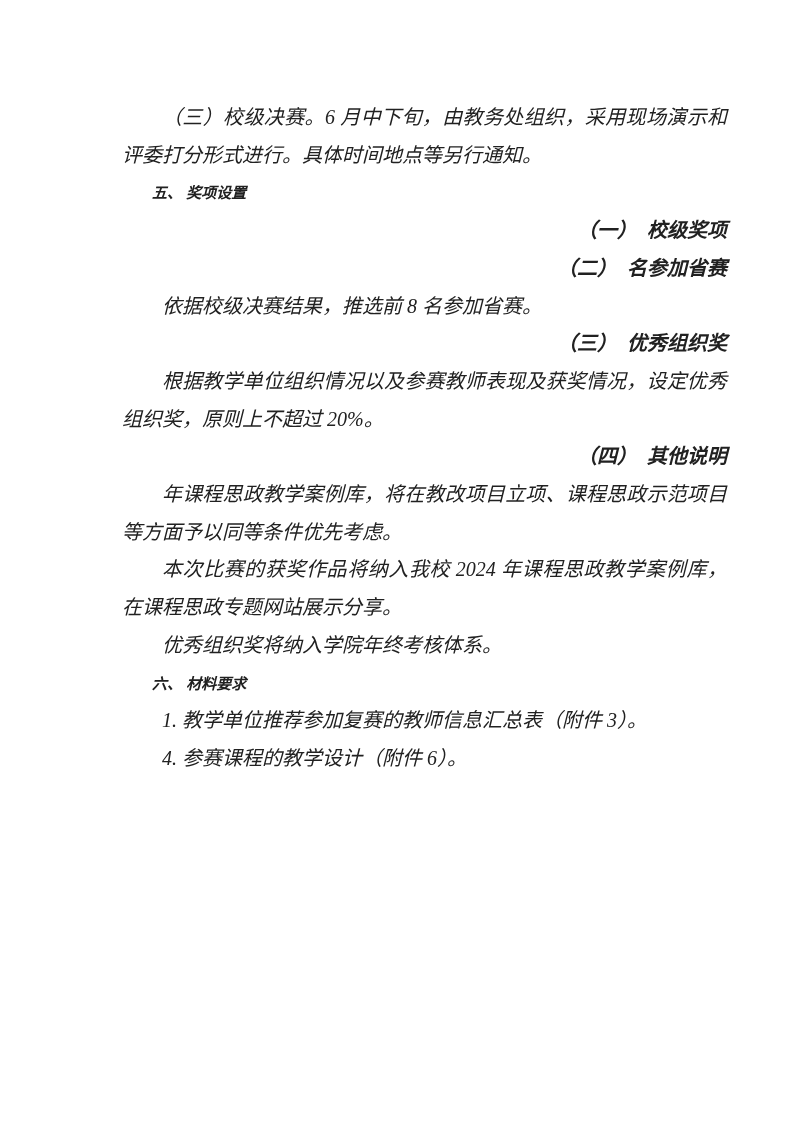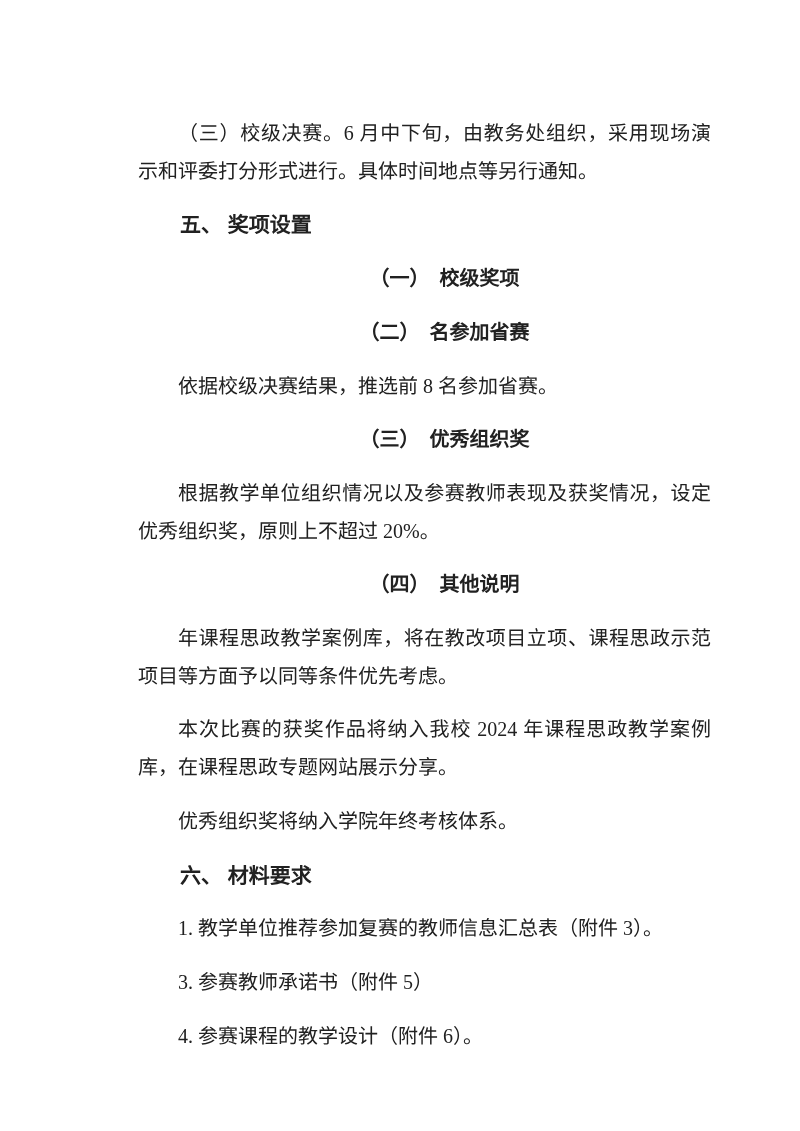--- a/index.html
+++ b/index.html
@@ -17,53 +17,53 @@
     overflow: hidden;
     color: #212121;
   }
   .page-content {
     position: absolute;
     left: 122px;
     top: 99px;
     width: 605px;
   }
   .page-content p {
-    margin: 16px;
+    margin: 0;
     font-size: 20px;
     line-height: 37.7px;
     text-align: justify;
     text-justify: inter-character;
     text-indent: 2em;
     word-break: break-all;
+    font-style: italic;
   }
   .page-content p.heading {
     font-family: "Liberation Sans", "DejaVu Sans", sans-serif;
     font-weight: bold;
-    font-size: 21px;
+    font-size: 15px;
     text-align: left;
   }
   .page-content p.subheading {
     font-weight: bold;
-    text-align: center;
+    text-align: right;
   }
 </style>
 </head>
 <body>
 
 <div class="page" style="background: rgb(255, 255, 255); color: rgb(33, 33, 33);">
   <div class="page-content">
       <p class="body">（三）校级决赛。6 月中下旬，由教务处组织，采用现场演示和评委打分形式进行。具体时间地点等另行通知。</p>
       <p class="heading">五、 奖项设置</p>
       <p class="subheading">（一）　校级奖项</p>
       <p class="subheading">（二）　名参加省赛</p>
       <p class="body">依据校级决赛结果，推选前 8 名参加省赛。</p>
       <p class="subheading">（三）　优秀组织奖</p>
       <p class="body">根据教学单位组织情况以及参赛教师表现及获奖情况，设定优秀组织奖，原则上不超过 20%。</p>
       <p class="subheading">（四）　其他说明</p>
       <p class="body">年课程思政教学案例库，将在教改项目立项、课程思政示范项目等方面予以同等条件优先考虑。</p>
       <p class="body">本次比赛的获奖作品将纳入我校 2024 年课程思政教学案例库，在课程思政专题网站展示分享。</p>
       <p class="body">优秀组织奖将纳入学院年终考核体系。</p>
       <p class="heading">六、 材料要求</p>
       <p class="body">1. 教学单位推荐参加复赛的教师信息汇总表（附件 3）。</p>
-      <p class="body">3. 参赛教师承诺书（附件 5）</p>
       <p class="body">4. 参赛课程的教学设计（附件 6）。</p>
     </div>
 </div>
 
 </body></html>

